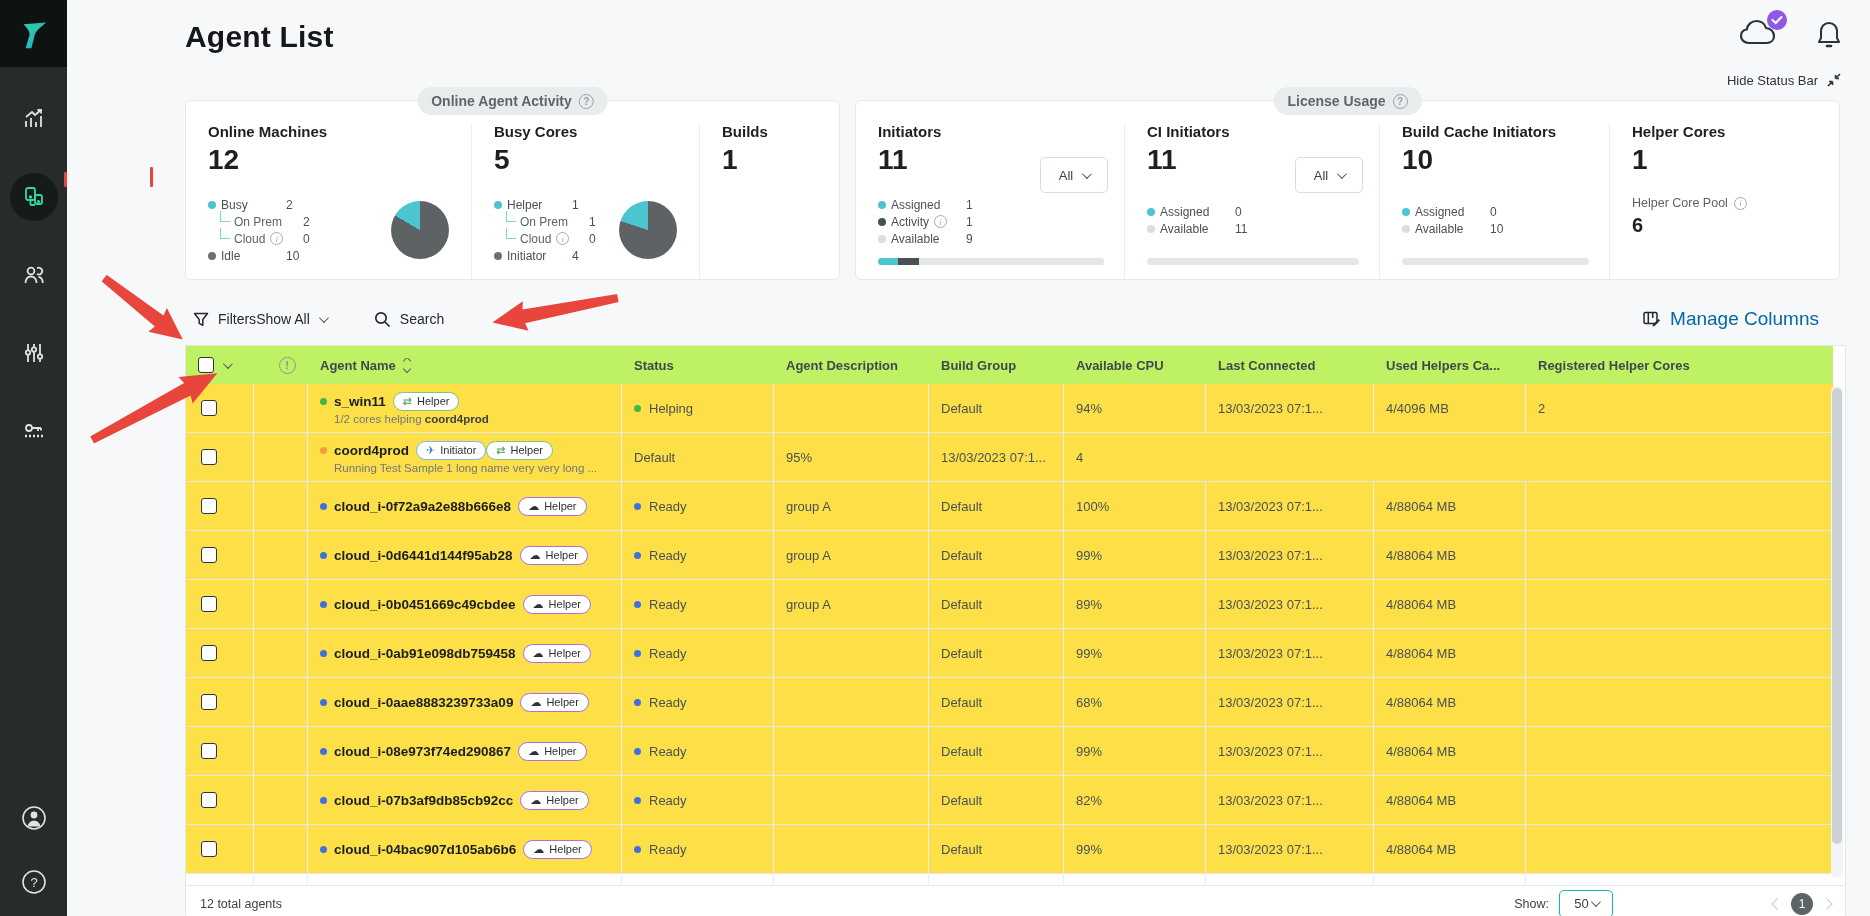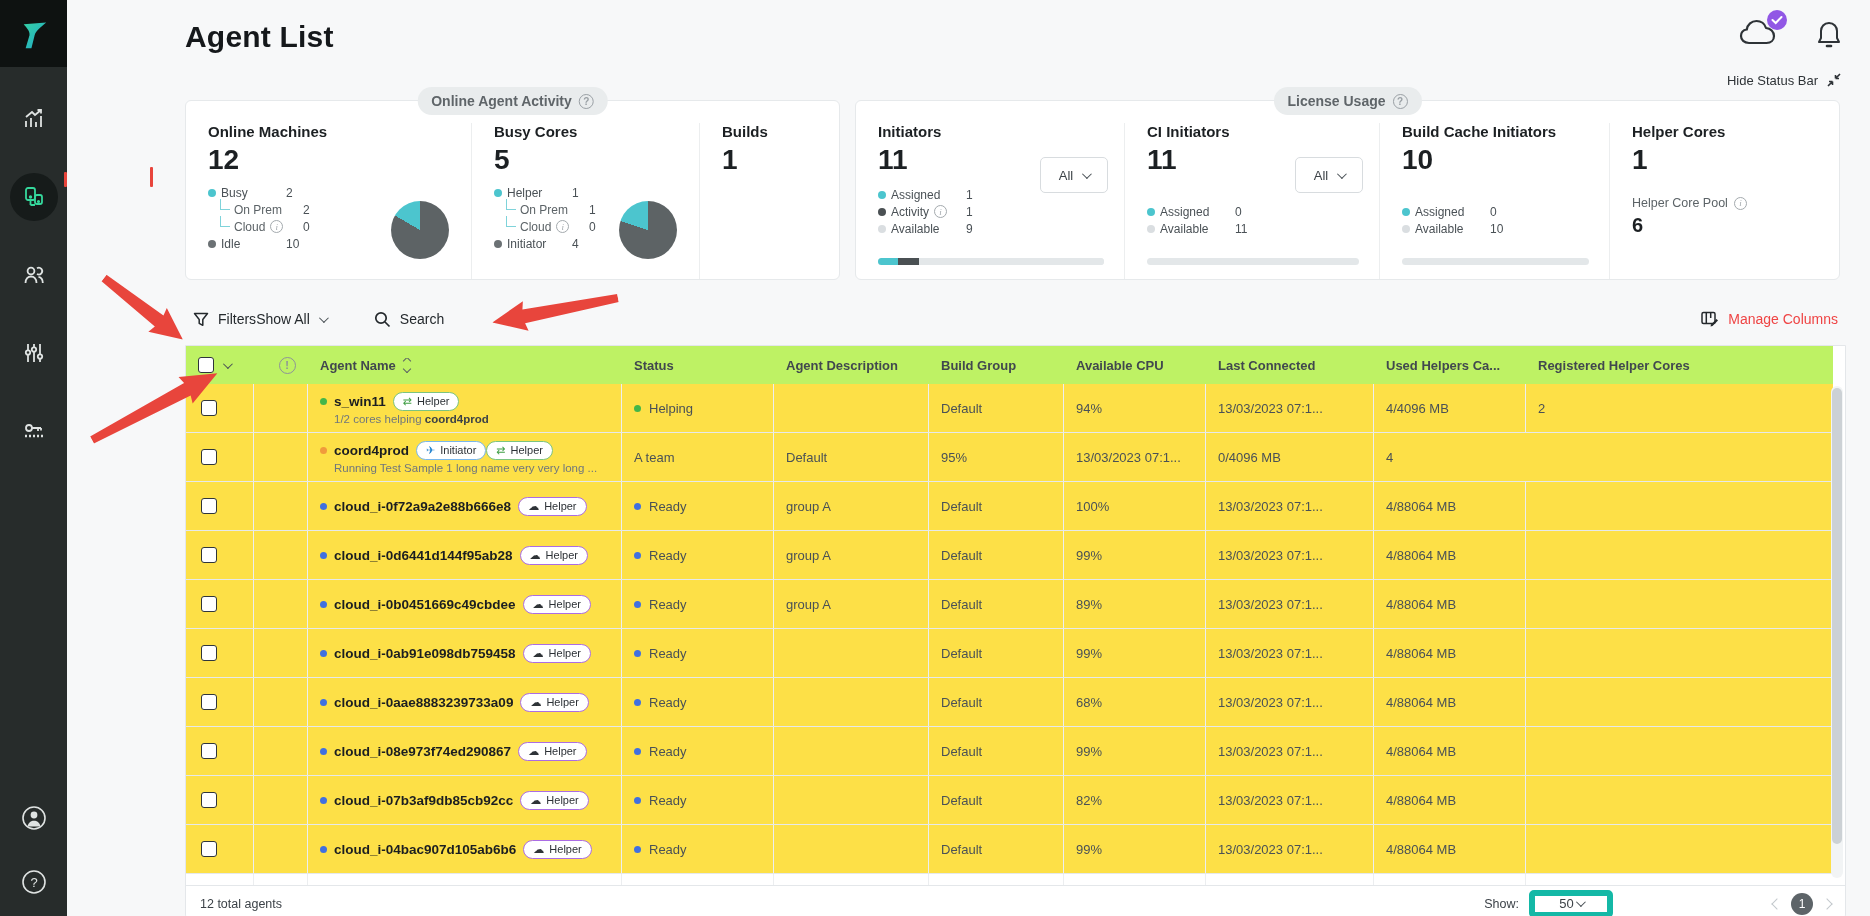--- a/index.html
+++ b/index.html
@@ -27,21 +27,21 @@
   .pill { position:absolute; top:-14px; left:50%; transform:translateX(-50%); background:#e9eced; border-radius:15px; height:28px; padding:0 14px; display:flex; align-items:center; gap:7px; font-size:14px; font-weight:700; color:#5f6569; white-space:nowrap; }
   .qicon { width:15px; height:15px; border:1px solid #9aa0a5; border-radius:50%; color:#9aa0a5; font-size:10px; display:inline-flex; align-items:center; justify-content:center; flex:0 0 auto; }
   .qicon::after { content:"?"; }
   .iicon { width:13px; height:13px; border:1px solid #a4aaae; border-radius:50%; color:#a4aaae; font-size:9px; display:inline-flex; align-items:center; justify-content:center; flex:0 0 auto; }
   .iicon::after { content:"i"; font-style:italic; font-family:"Liberation Serif", serif; }
 
   .cols { display:flex; height:100%; padding-top:22px; }
   .col { position:relative; padding:0 18px 0 22px; }
   .col + .col { border-left:1px solid #eceeef; }
   .card-title { font-size:15px; font-weight:700; color:#1c2023; margin-bottom:6px; white-space:nowrap; }
-  .card-value { font-size:28px; font-weight:700; color:#1c2023; line-height:1; margin-bottom:10px; }
+  .card-value { font-size:28px; font-weight:700; color:#1c2023; line-height:1; margin-bottom:22px; }
 
   .legend { font-size:12px; color:#4a5156; }
   .lrow { display:flex; align-items:center; height:17px; }
   .lrow .lab { display:flex; align-items:center; gap:5px; width:78px; }
   .lrow.child { padding-left:9px; }
   .lrow.child .lab { width:69px; color:#5c6367; }
   .dot { width:8px; height:8px; border-radius:50%; flex:0 0 auto; }
   .dot.teal { background:#4cc5ce; } .dot.gray { background:#6b7174; }
   .dot.dark { background:#4a5053; } .dot.light { background:#dadee1; }
   .tree { width:10px; height:11px; border-left:1.5px solid #7fd3da; border-bottom:1.5px solid #7fd3da; margin:-6px 4px 4px 3px; flex:0 0 auto; }
@@ -50,21 +50,21 @@
   .lic-select { position:absolute; right:16px; top:34px; width:68px; height:36px; border:1px solid #d8dcdf; border-radius:5px; background:#fff; display:flex; align-items:center; justify-content:center; gap:9px; font-size:13px; color:#3c4247; cursor:pointer; }
   .chev { width:7px; height:7px; border-right:1.6px solid #4a5156; border-bottom:1.6px solid #4a5156; transform:rotate(45deg) translateY(-2px); }
   .bar { position:absolute; bottom:14px; left:22px; right:20px; height:7px; border-radius:4px; overflow:hidden; display:flex; background:#e3e7e9; }
   .bar > div { height:100%; }
   .pool-label { margin-top:22px; font-size:12.5px; color:#5c6367; display:flex; align-items:center; gap:6px; }
   .pool-value { font-size:20px; font-weight:700; color:#1c2023; margin-top:4px; }
 
   
   .toolbar { position:absolute; left:185px; top:300px; width:1655px; height:38px; display:flex; align-items:center; }
   .tool { display:flex; align-items:center; gap:9px; font-size:14px; color:#24292d; cursor:pointer; }
-  .manage { position:absolute; right:2px; display:flex; align-items:center; gap:9px; font-size:14px; color:#ef4444; cursor:pointer; }
+  .manage { position:absolute; right:21px; display:flex; align-items:center; gap:9px; font-size:19px; color:#0369a1; cursor:pointer; }
 
   
   .tablewrap { position:absolute; left:185px; top:345px; width:1661px; background:#fff; border:1px solid #e4e7ea; border-radius:0 0 8px 8px; }
   .thead { display:grid; grid-template-columns:68px 54px 314px 152px 155px 135px 142px 168px 152px 1fr; width:1647px; height:38px; background:#bef264; align-items:center; font-size:13px; font-weight:700; color:#41484e; }
   .thead .th { padding-left:12px; white-space:nowrap; overflow:hidden; }
   .trow { display:grid; grid-template-columns:68px 54px 314px 152px 155px 135px 142px 168px 152px 1fr; width:1647px; height:49px; border-bottom:1px solid #e6e9eb; align-items:center; background:#fde047; }
   .trow .td { height:100%; border-right:1px solid #eceef0; display:flex; align-items:center; padding-left:12px; font-size:13px; color:#4a5156; overflow:hidden; white-space:nowrap; }
   .trow .td:last-child { border-right:none; }
   .cb { width:16px; height:16px; border:1.6px solid #2f353a; border-radius:3px; background:#fff; cursor:pointer; flex:0 0 auto; }
   .namecell { flex-direction:column; align-items:flex-start !important; justify-content:center; }
@@ -86,21 +86,21 @@
   .partialrow { display:grid; grid-template-columns:68px 54px 314px 152px 155px 135px 142px 168px 152px 1fr; width:1647px; height:11px; overflow:hidden; background:#fff; }
   .partialrow div { border-right:1px solid #eceef0; }
   .scrolltrack { position:absolute; top:40px; right:2px; width:12px; height:492px; background:#f2f4f5; border-radius:6px; }
   .scrollthumb { position:absolute; top:2px; left:1px; width:10px; height:456px; background:#ccd1d5; border-radius:6px; }
 
   
   .tfoot { position:relative; width:1659px; height:36px; border-top:1px solid #e4e7ea; display:flex; align-items:center; background:#fff; border-radius:0 0 8px 8px; }
   .total { padding-left:14px; font-size:12.5px; color:#3c4248; }
   .foot-right { position:absolute; right:14px; display:flex; align-items:center; gap:10px; }
   .show-label { font-size:12.5px; color:#3c4248; }
-  .page-select { width:84px; height:28px; border:6px solid #14b8a6; border-radius:5px; display:flex; align-items:center; justify-content:center; gap:2px; font-size:13px; color:#3c4247; cursor:pointer; }
+  .page-select { width:54px; height:28px; border:1px solid #14b8a6; border-radius:5px; display:flex; align-items:center; justify-content:center; gap:2px; font-size:13px; color:#3c4247; cursor:pointer; }
   .pager { display:flex; align-items:center; gap:10px; margin-left:150px; }
   .pchev { width:8px; height:8px; border-right:1.8px solid #c3c8cc; border-bottom:1.8px solid #c3c8cc; cursor:pointer; }
   .pchev.prev { transform:rotate(135deg); } .pchev.next { transform:rotate(-45deg); }
   .pnum { width:22px; height:22px; background:#5d6468; color:#fff; border-radius:50%; font-size:12px; display:flex; align-items:center; justify-content:center; cursor:pointer; }
 
   .annotation { position:absolute; z-index:9; pointer-events:none; }
 </style>
 </head>
 <body>
 
@@ -488,25 +488,23 @@
         <span class="badges"><span class="badge initiator">
                   <span class="bicon">✈</span>
                   <span>Initiator</span>
                 </span><span class="badge helper">
                   <span class="bicon">⇄</span>
                   <span>Helper</span>
                 </span></span>
       </div>
       <div class="subline">Running Test Sample 1 long name very very long ...</div>
     </div>
-    <div class="td">A team</div>
     <div class="td">Default</div>
     <div class="td">95%</div>
     <div class="td">13/03/2023 07:1...</div>
-    <div class="td">0/4096 MB</div>
     <div class="td">4</div>
   </div>
 
   <div class="trow">
     <div class="td" style="padding-left:15px;">
             <span class="cb"></span>
           </div>
     <div class="td"></div>
     <div class="td namecell">
       <div class="nameline">

